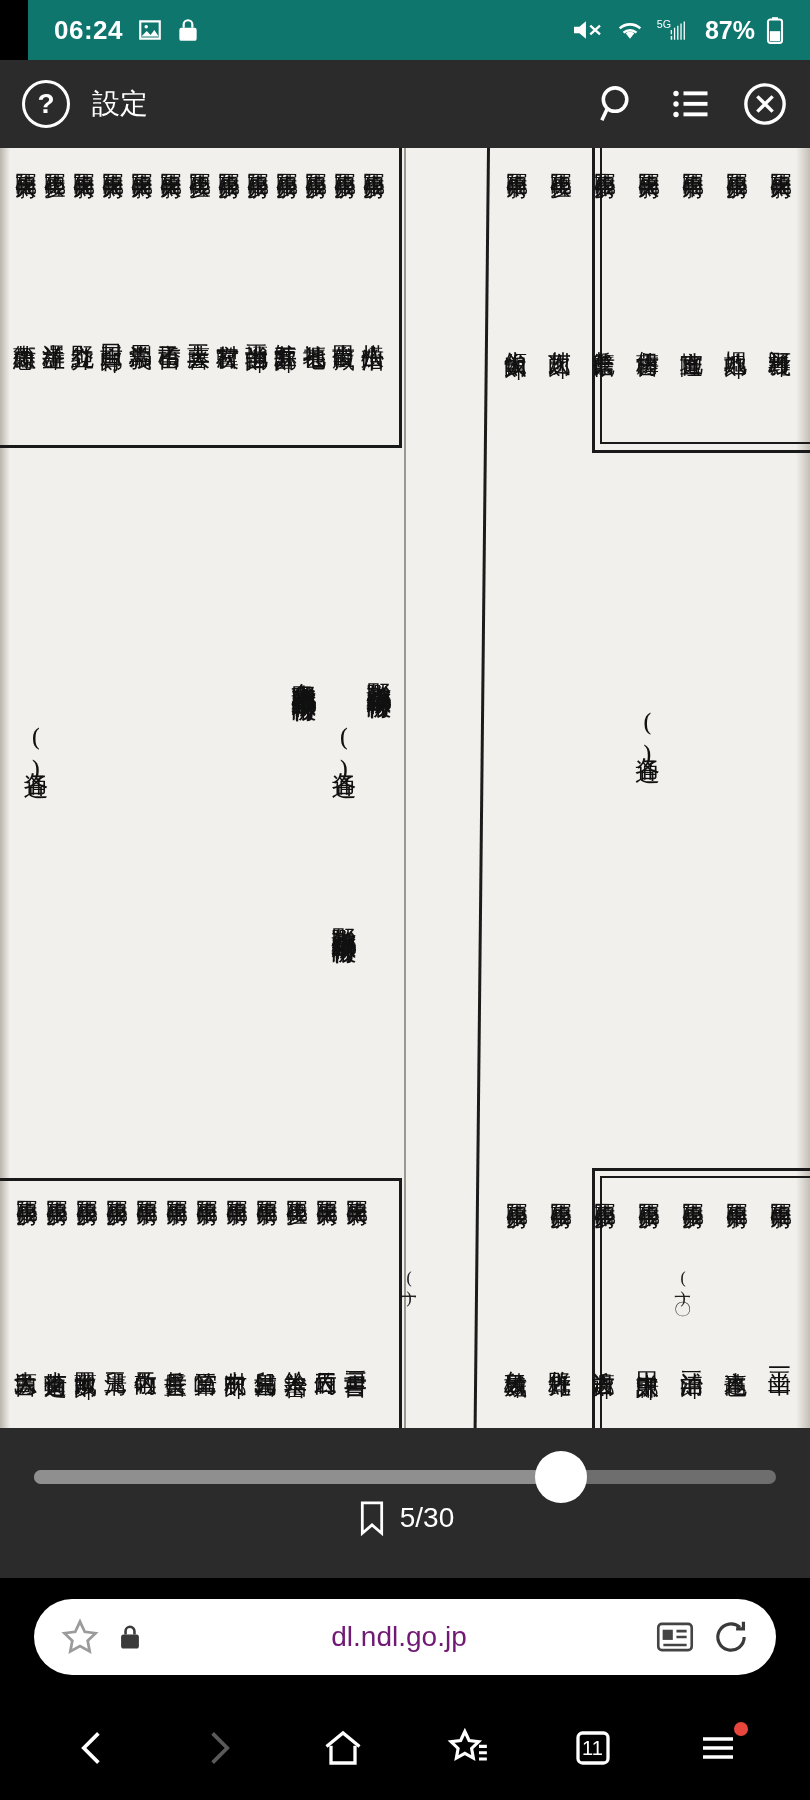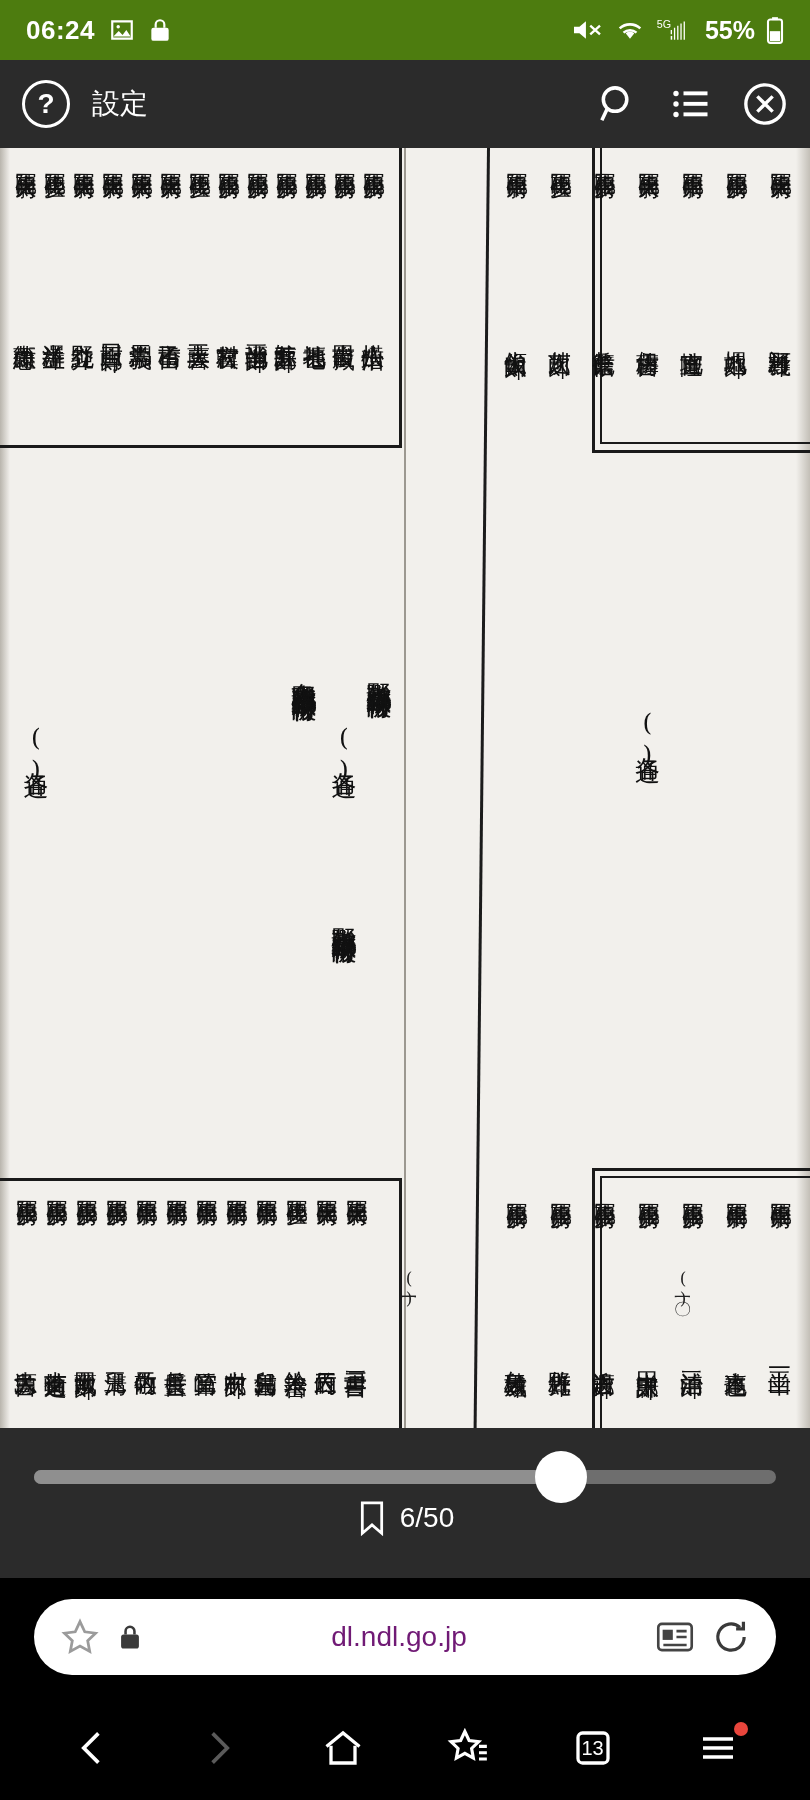--- a/index.html
+++ b/index.html
@@ -13,27 +13,28 @@
     position: relative;
     width: 810px; height: 1800px;
     background: #000;
     display: flex;
     flex-direction: column;
   }
 
   
   .statusbar {
     height: 60px;
-    background: #4d7c0f;
+    background: #0f766e;
     color: #fff;
     display: flex;
     align-items: center;
     justify-content: space-between;
     padding: 16px 26px;
     flex: 0 0 60px;
+    margin-left: 28px;
   }
   .sb-left { display: flex; align-items: center; gap: 14px; }
   .sb-time { font-size: 26px; font-weight: 600; letter-spacing: .5px; }
   .sb-right { display: flex; align-items: center; gap: 11px; }
   .sb-batt-text { font-size: 25px; font-weight: 600; }
   .ico { display: inline-flex; align-items: center; justify-content: center; }
 
   
   .appbar {
     height: 88px;
@@ -249,21 +250,21 @@
           <path d="M7 14.5a9 9 0 0 1 12 0" fill="none" stroke="#fff" stroke-width="2.2"></path>
         </svg>
       </span>
       <span class="ico">
         <svg width="38" height="28" viewBox="0 0 34 26" fill="#fff">
           <text x="0" y="11" font-size="10" font-family="Liberation Sans, sans-serif" fill="#fff">5G</text>
           <path d="M13 13h1.2v4H13zM16 22V11h1.2v11zM19 22V9h1.2v13zM22 22V7h1.2v15zM25 22V5h1.2v17z"></path>
           <rect x="13" y="18.5" width="1.4" height="3.5"></rect>
         </svg>
       </span>
-      <span class="sb-batt-text">55%</span>
+      <span class="sb-batt-text">87%</span>
       <span class="ico">
         <svg width="18" height="28" viewBox="0 0 14 24" fill="none">
           <rect x="1" y="3" width="12" height="20" rx="2" stroke="#fff" stroke-width="1.8"></rect>
           <rect x="4.5" y="1" width="5" height="2.5" fill="#fff"></rect>
           <rect x="2.6" y="13" width="8.8" height="8.5" fill="#fff"></rect>
         </svg>
       </span>
     </div>
   </div>
 
@@ -448,21 +449,21 @@
     <div class="slider">
       <div class="slider-fill"></div>
       <div class="slider-thumb"></div>
     </div>
     <div class="pageinfo">
       <span class="ico">
         <svg width="32" height="36" viewBox="0 0 22 26" fill="none" stroke="#fff" stroke-width="2">
           <path d="M4 2h14v22l-7-6-7 6z"></path>
         </svg>
       </span>
-      <span>6/50</span>
+      <span>5/30</span>
     </div>
   </div>
 
   <div class="urlbar-wrap">
     <div class="urlbar">
       <span class="ico">
         <svg width="40" height="40" viewBox="0 0 26 26" fill="none" stroke="#9b9b9b" stroke-width="1.8">
           <path d="M13 3l3.1 6.6 7 .9-5.1 4.9 1.3 7-6.3-3.5L6.7 22.4 8 15.4 2.9 10.5l7-.9z"></path>
         </svg>
       </span>
@@ -509,21 +510,21 @@
     <div class="nav-btn">
       <svg width="44" height="44" viewBox="0 0 28 28" fill="none" stroke="#fff" stroke-width="2">
         <path d="M12 3.5l2.7 5.7 6.1.8-4.5 4.3 1.1 6.1L12 17.4 6.6 20.4l1.1-6.1L3.2 10l6.1-.8z"></path>
         <path d="M21 17h5M21 21h5M21 13h5"></path>
       </svg>
     </div>
     <div class="nav-btn">
       <svg width="42" height="42" viewBox="0 0 28 28" fill="none" stroke="#fff" stroke-width="2.2">
         <rect x="4" y="4" width="20" height="20" rx="3"></rect>
       </svg>
-      <span class="tabs-count">13</span>
+      <span class="tabs-count">11</span>
     </div>
     <div class="nav-btn">
       <svg width="42" height="42" viewBox="0 0 28 28" fill="none" stroke="#fff" stroke-width="2.3">
         <path d="M4 8h20M4 14h20M4 20h20"></path>
       </svg>
       <span class="red-dot"></span>
     </div>
   </div>
 
 </div>

